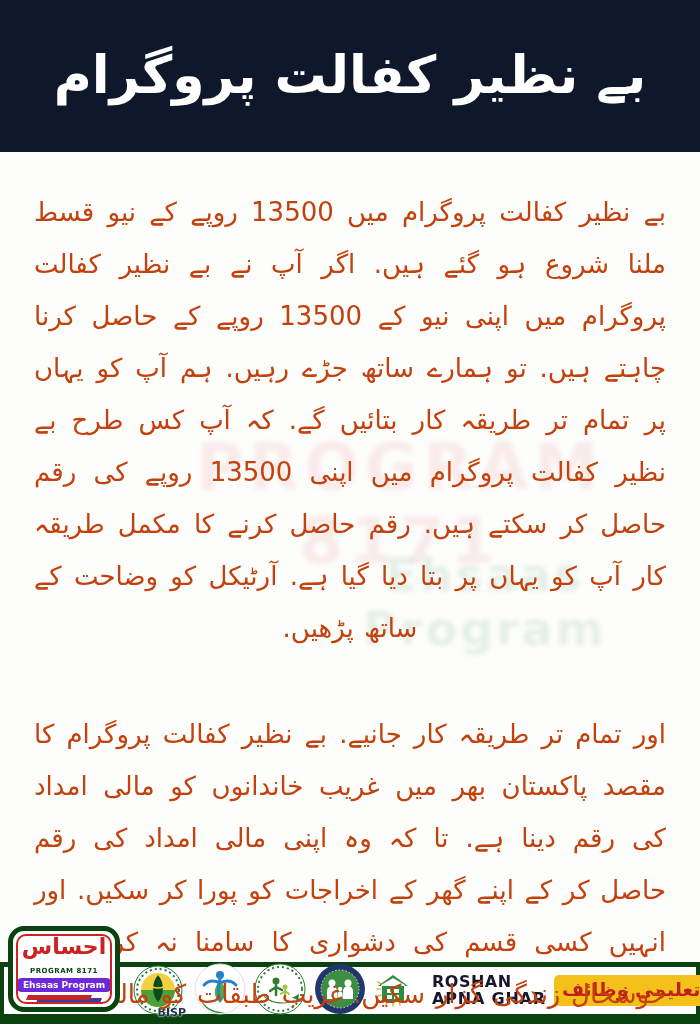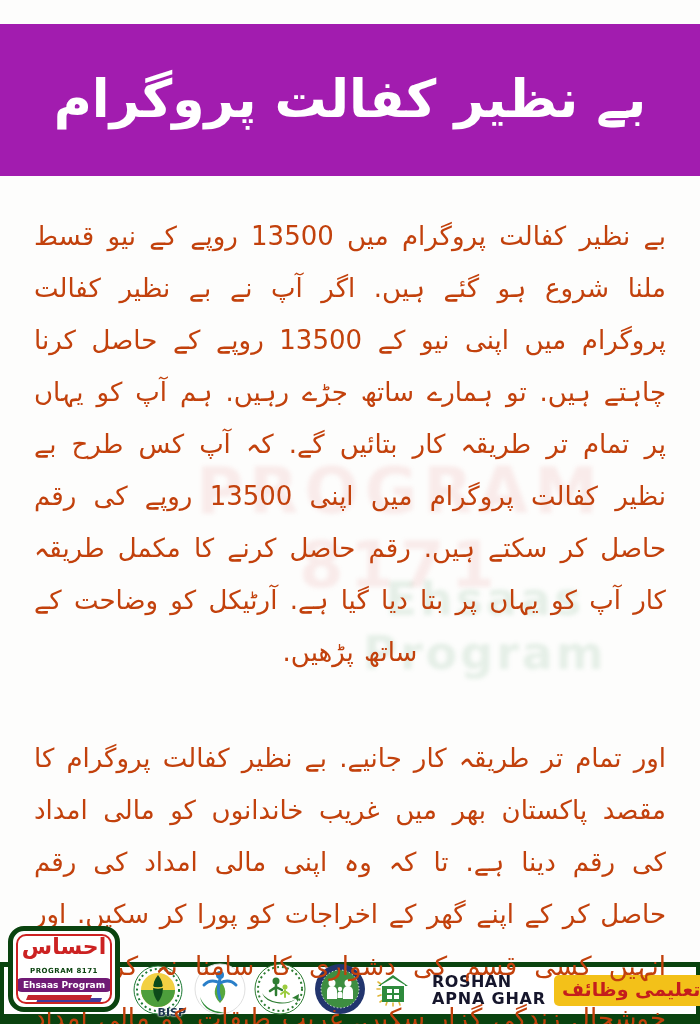--- a/index.html
+++ b/index.html
@@ -10,25 +10,24 @@
     height: 1024px;
     margin: 0 auto;
     background: #fdfdfc;
     overflow: hidden;
     font-family: "DejaVu Sans", sans-serif;
   }
 
   
   .header {
     height: 152px;
-    background: #a21caf;
+    background: #0f172a;
     display: flex;
     align-items: center;
     justify-content: center;
-    margin-top: 24px;
   }
   .header .title {
     color: #ffffff;
     font-size: 52px;
     font-weight: bold;
     letter-spacing: 1px;
     text-align: center;
     line-height: 1.1;
   }
 
@@ -123,21 +122,21 @@
     line-height: 1;
   }
   .ehsaas-prog {
     color: #0a430f;
     font-size: 7px;
     font-weight: bold;
     letter-spacing: 0.5px;
     margin-top: 9px;
   }
   .ehsaas-pill {
-    background: #701a75;
+    background: #6d28d9;
     color: #ffffff;
     font-size: 9px;
     font-weight: bold;
     border-radius: 9px;
     padding: 2px 8px;
     margin-top: 3px;
     white-space: nowrap;
   }
   .ehsaas-ribbon {
     position: relative;

